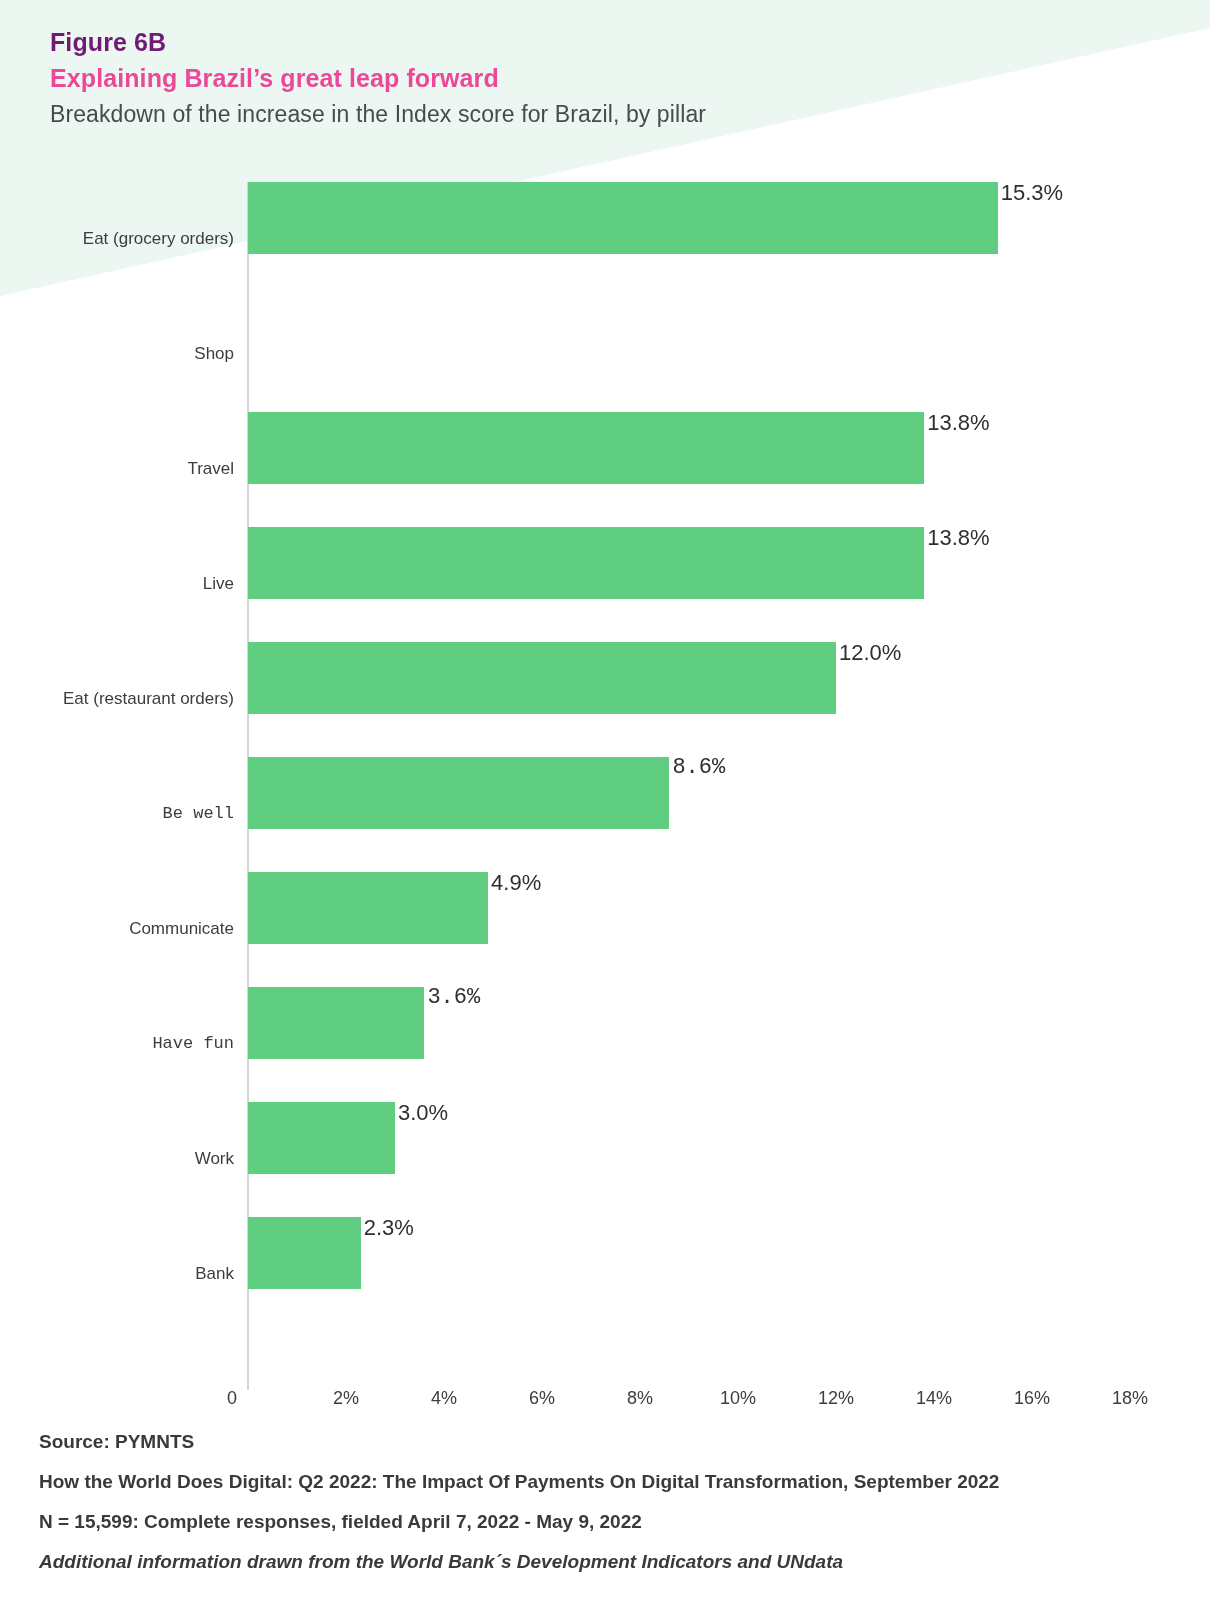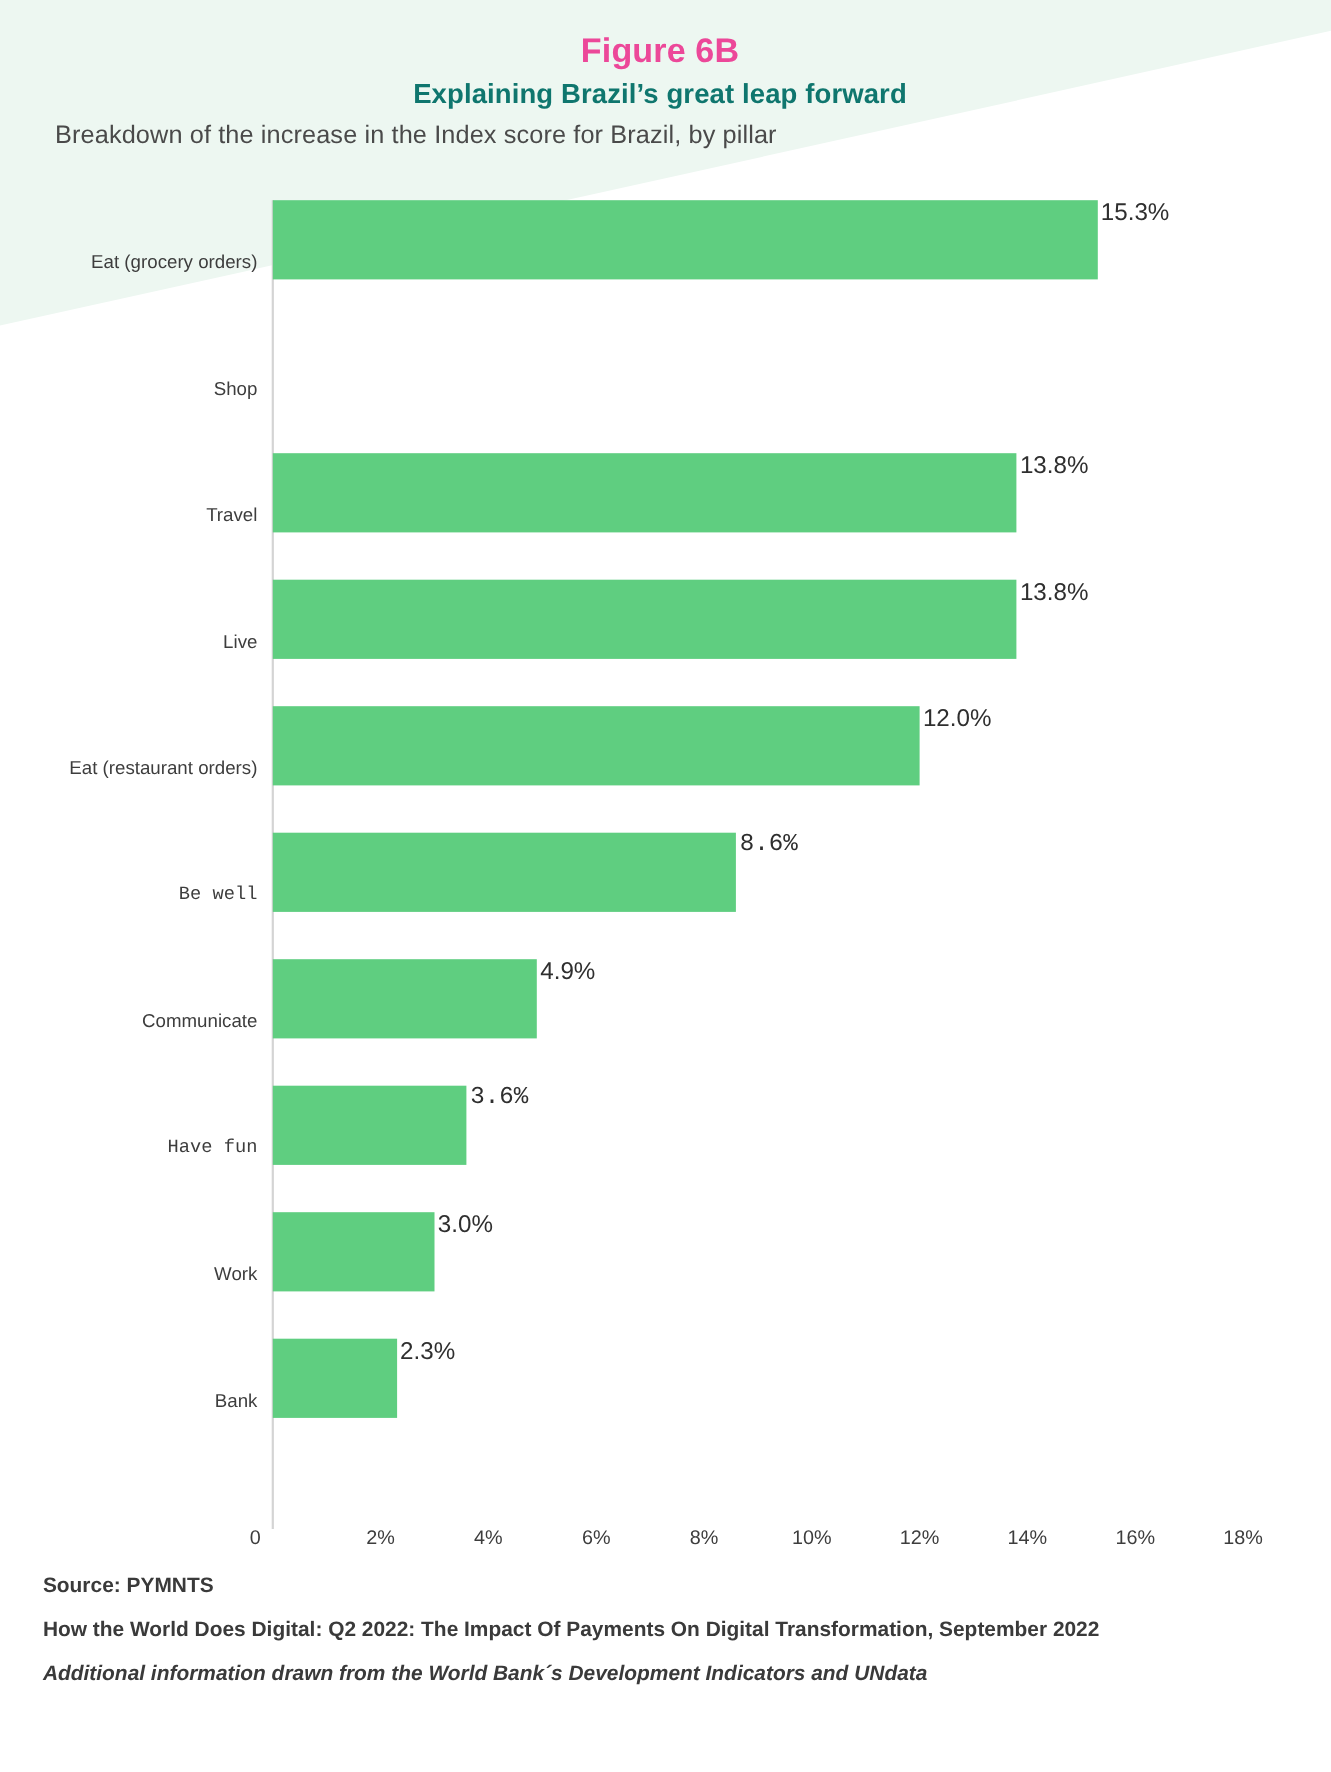--- a/index.html
+++ b/index.html
@@ -37,36 +37,34 @@
   }
 
   
   .header {
     position: absolute;
     left: 50px;
     top: 26px;
     width: 1100px;
   }
   .fig-num {
-    font-size: 31px;
+    font-size: 25px;
+    font-weight: bold;
+    color: #701a75;
+    letter-spacing: 0.1px;
+    line-height: 1.28;
+    margin: 0 0 4px 0;
+  }
+  .fig-title {
+    font-size: 25px;
     font-weight: bold;
     color: #ec4899;
     letter-spacing: 0.1px;
     line-height: 1.28;
-    margin: 0 0 4px 0;
-    text-align: center;
-  }
-  .fig-title {
-    font-size: 25px;
-    font-weight: bold;
-    color: #0f766e;
-    letter-spacing: 0.1px;
-    line-height: 1.28;
     margin: 0 0 6px 0;
-    text-align: center;
   }
   .fig-subtitle {
     font-size: 23px;
     font-weight: normal;
     color: #4a4a4a;
     letter-spacing: 0.1px;
     line-height: 1.3;
     margin: 0;
   }
 
@@ -271,17 +269,18 @@
         <div class="tick" style="left: 738px;">10%</div>
         <div class="tick" style="left: 836px;">12%</div>
         <div class="tick" style="left: 934px;">14%</div>
         <div class="tick" style="left: 1032px;">16%</div>
         <div class="tick" style="left: 1130px;">18%</div>
       </div>
 
     <div class="footer" id="footer">
         <div class="footer-line">Source: PYMNTS</div>
         <div class="footer-line">How the World Does Digital: Q2 2022: The Impact Of Payments On Digital Transformation, September 2022</div>
+        <div class="footer-line">N = 15,599: Complete responses, fielded April 7, 2022 - May 9, 2022</div>
         <div class="footer-line">Additional information drawn from the World Bank´s  Development Indicators and UNdata</div>
       </div>
 
   </div>
 </div>
 
 </body></html>

